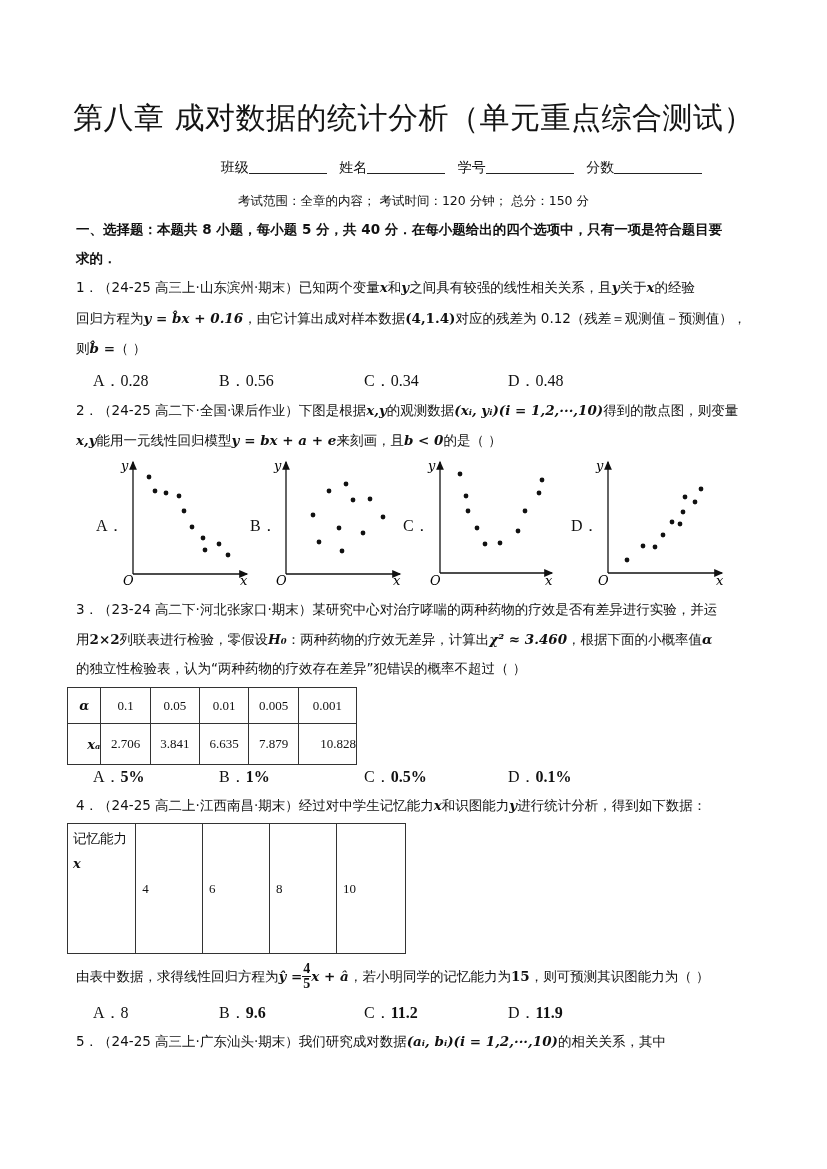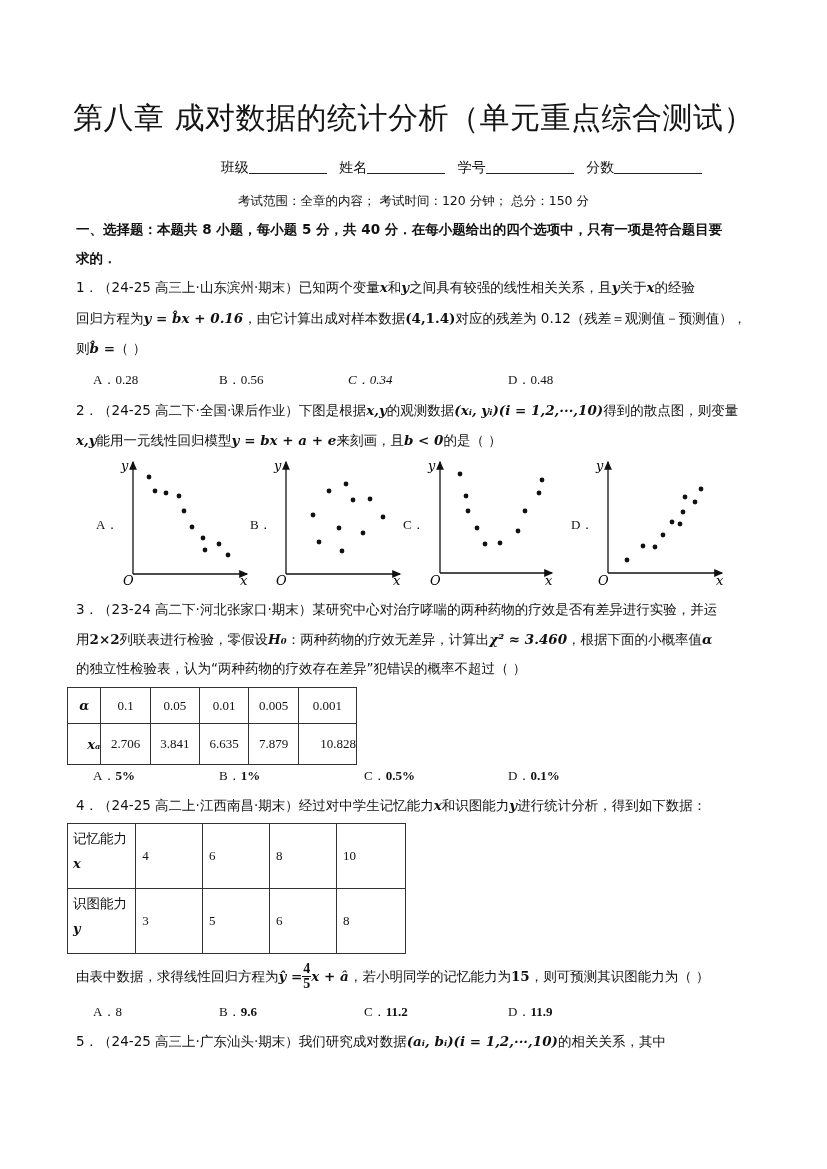--- a/index.html
+++ b/index.html
@@ -6,21 +6,21 @@
   body { width: 827px; height: 1169px; position: relative; overflow: hidden;
          font-family: "DejaVu Sans", "Liberation Sans", sans-serif; color: #111; }
   .abs { position: absolute; white-space: nowrap; }
   .title { left: 0; width: 827px; top: 98px; text-align: center; font-size: 30px; letter-spacing: 0.5px; color: #141414; }
   .info { left: 0; width: 827px; top: 159px; text-align: center; font-size: 14px; padding-left: 48px; }
   .info span.blank { display: inline-block; border-bottom: 1px solid #222; height: 14px; vertical-align: -2px; margin-right: 8px; }
   .scope { left: 0; width: 827px; top: 193px; text-align: center; font-size: 12.5px; }
   .line { left: 76px; font-size: 13.5px; }
   .bold { font-weight: bold; }
   .math { font-family: "DejaVu Serif", "Liberation Serif", serif; font-weight: bold; font-style: italic; }
-  .opt { font-size: 13px; font-family: "Liberation Serif", "DejaVu Serif", serif; }
+  .opt { font-size: 16px; font-family: "Liberation Serif", "DejaVu Serif", serif; }
   .opt b { font-family: "Liberation Serif", serif; }
   table.t { position: absolute; border-collapse: collapse; font-family: "Liberation Serif", "DejaVu Serif", serif; font-size: 13px; }
   table.t td { border: 1.5px solid #333; padding: 0; vertical-align: middle; }
   .frac { display: inline-block; vertical-align: middle; text-align: center; line-height: 1; font-weight: bold; font-family: "Liberation Serif", serif; font-size: 14px; }
   .frac span { display: block; }
   .frac .num { border-bottom: 1px solid #111; padding: 0 1px; }
   svg text { font-family: "DejaVu Serif", "Liberation Serif", serif; font-style: italic; }
 </style>
 </head>
 <body>
@@ -43,21 +43,21 @@
   <span>1．</span><span>（24-25 高三上·山东滨州·期末）</span><span>已知两个变量</span><span class="math">x</span><span>和</span><span class="math">y</span><span>之间具有较强的线性相关关系，且</span><span class="math">y</span><span>关于</span><span class="math">x</span><span>的经验</span>
 </div>
 <div class="abs line" style="top:310px;">
   <span>回归方程为</span><span class="math">y = b̂x + 0.16</span><span>，由它计算出成对样本数据</span><span class="math" style="font-style:normal">(4,1.4)</span><span>对应的残差为 0.12（残差＝观测值－预测值），</span>
 </div>
 <div class="abs line" style="top:340px;">
   <span>则</span><span class="math">b̂ =</span><span>（    ）</span>
 </div>
 <div class="abs opt" style="top:371px;left:93px;"><span>A．</span><span>0.28</span></div>
 <div class="abs opt" style="top:371px;left:219px;"><span>B．</span><span>0.56</span></div>
-<div class="abs opt" style="top:371px;left:348px;font-style:italic;"><span>C．</span><span>0.34</span></div>
+<div class="abs opt" style="top:371px;left:364px;"><span>C．</span><span>0.34</span></div>
 <div class="abs opt" style="top:371px;left:508px;"><span>D．</span><span>0.48</span></div>
 
 <div class="abs line" style="top:402px;">
   <span>2．</span><span>（24-25 高二下·全国·课后作业）</span><span>下图是根据</span><span class="math">x,y</span><span>的观测数据</span><span class="math">(xᵢ, yᵢ)(i = 1,2,···,10)</span><span>得到的散点图，则变量</span>
 </div>
 <div class="abs line" style="top:432px;">
   <span class="math">x,y</span><span>能用一元线性回归模型</span><span class="math">y = bx + a + e</span><span>来刻画，且</span><span class="math">b &lt; 0</span><span>的是（    ）</span>
 </div>
 
 <div class="abs opt" style="top:516px;left:96px;">A．</div>
@@ -196,30 +196,20 @@
       <tr style="height:65px;">
     <td style="width:84px;padding-left:5px;vertical-align:top;padding-top:6px;">
       <div style="font-family:'DejaVu Sans',sans-serif;font-size:13.5px;">记忆能力</div>
       <div class="math" style="margin-top:8px;">x</div>
     </td>
     <td style="width:84px;padding-left:6px;">4</td>
     <td style="width:84px;padding-left:6px;">6</td>
     <td style="width:84px;padding-left:6px;">8</td>
     <td style="width:84px;padding-left:6px;">10</td>
   </tr>
-  <tr style="height:65px;">
-    <td style="padding-left:5px;vertical-align:top;padding-top:6px;">
-      <div style="font-family:'DejaVu Sans',sans-serif;font-size:13.5px;">识图能力</div>
-      <div class="math" style="margin-top:8px;">y</div>
-    </td>
-    <td style="padding-left:6px;">3</td>
-    <td style="padding-left:6px;">5</td>
-    <td style="padding-left:6px;">6</td>
-    <td style="padding-left:6px;">8</td>
-  </tr>
 </tbody>
   </table>
 
 <div class="abs line" style="top:962px;">
   <span>由表中数据，求得线性回归方程为</span><span class="math">ŷ =</span><span class="frac"><span class="num">4</span><span>5</span></span><span class="math">x + â</span><span>，若小明同学的记忆能力为</span><span class="math" style="font-style:normal">15</span><span>，则可预测其识图能力为（    ）</span>
 </div>
 
 <div class="abs opt" style="top:1003px;left:93px;"><span>A．</span><span>8</span></div>
 <div class="abs opt" style="top:1003px;left:219px;"><span>B．</span><b>9.6</b></div>
 <div class="abs opt" style="top:1003px;left:364px;"><span>C．</span><b>11.2</b></div>

